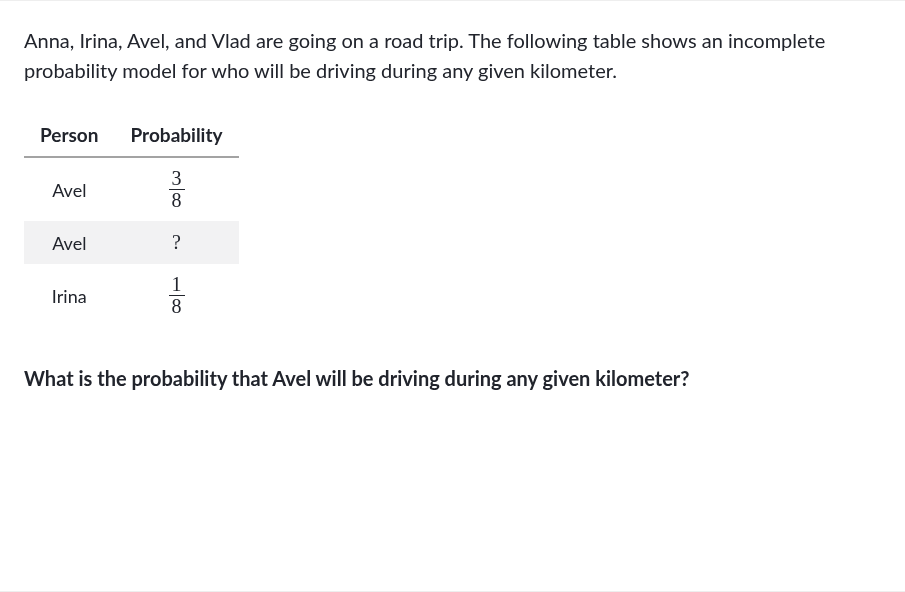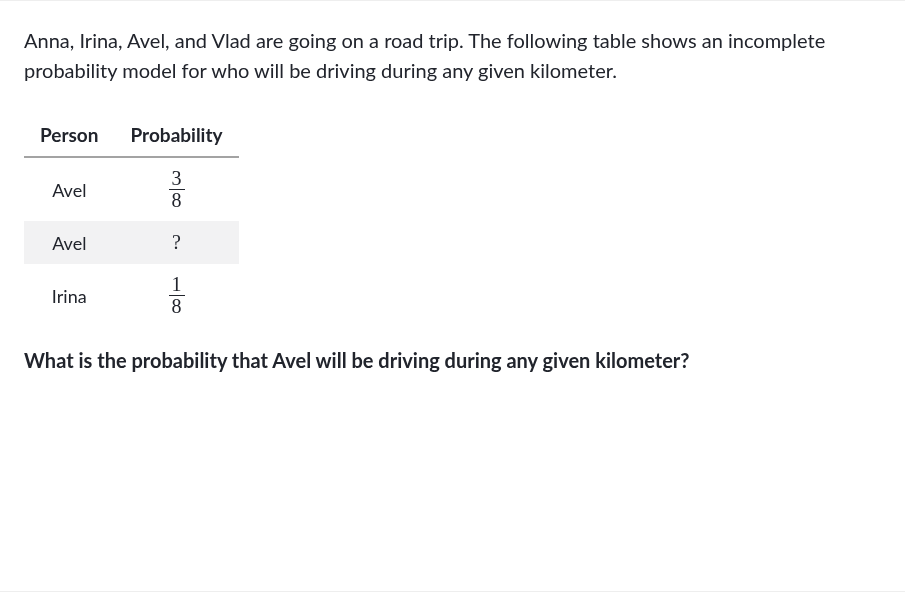--- a/index.html
+++ b/index.html
@@ -64,21 +64,21 @@
     padding: 0 3px;
   }
   .qmark {
     font-family: "Times New Roman", Times, serif;
     font-size: 20px;
   }
   .question {
     font-size: 20px;
     font-weight: 700;
     color: #21242c;
-    margin-top: 18px;
+    margin-top: 36px;
     line-height: 1.5;
   }
 </style>
 </head>
 <body>
 
 <div class="container">
 
   <div class="intro">Anna, Irina, Avel, and Vlad are going on a road trip. The following table shows an incomplete probability model for who will be driving during any given kilometer.</div>
 

